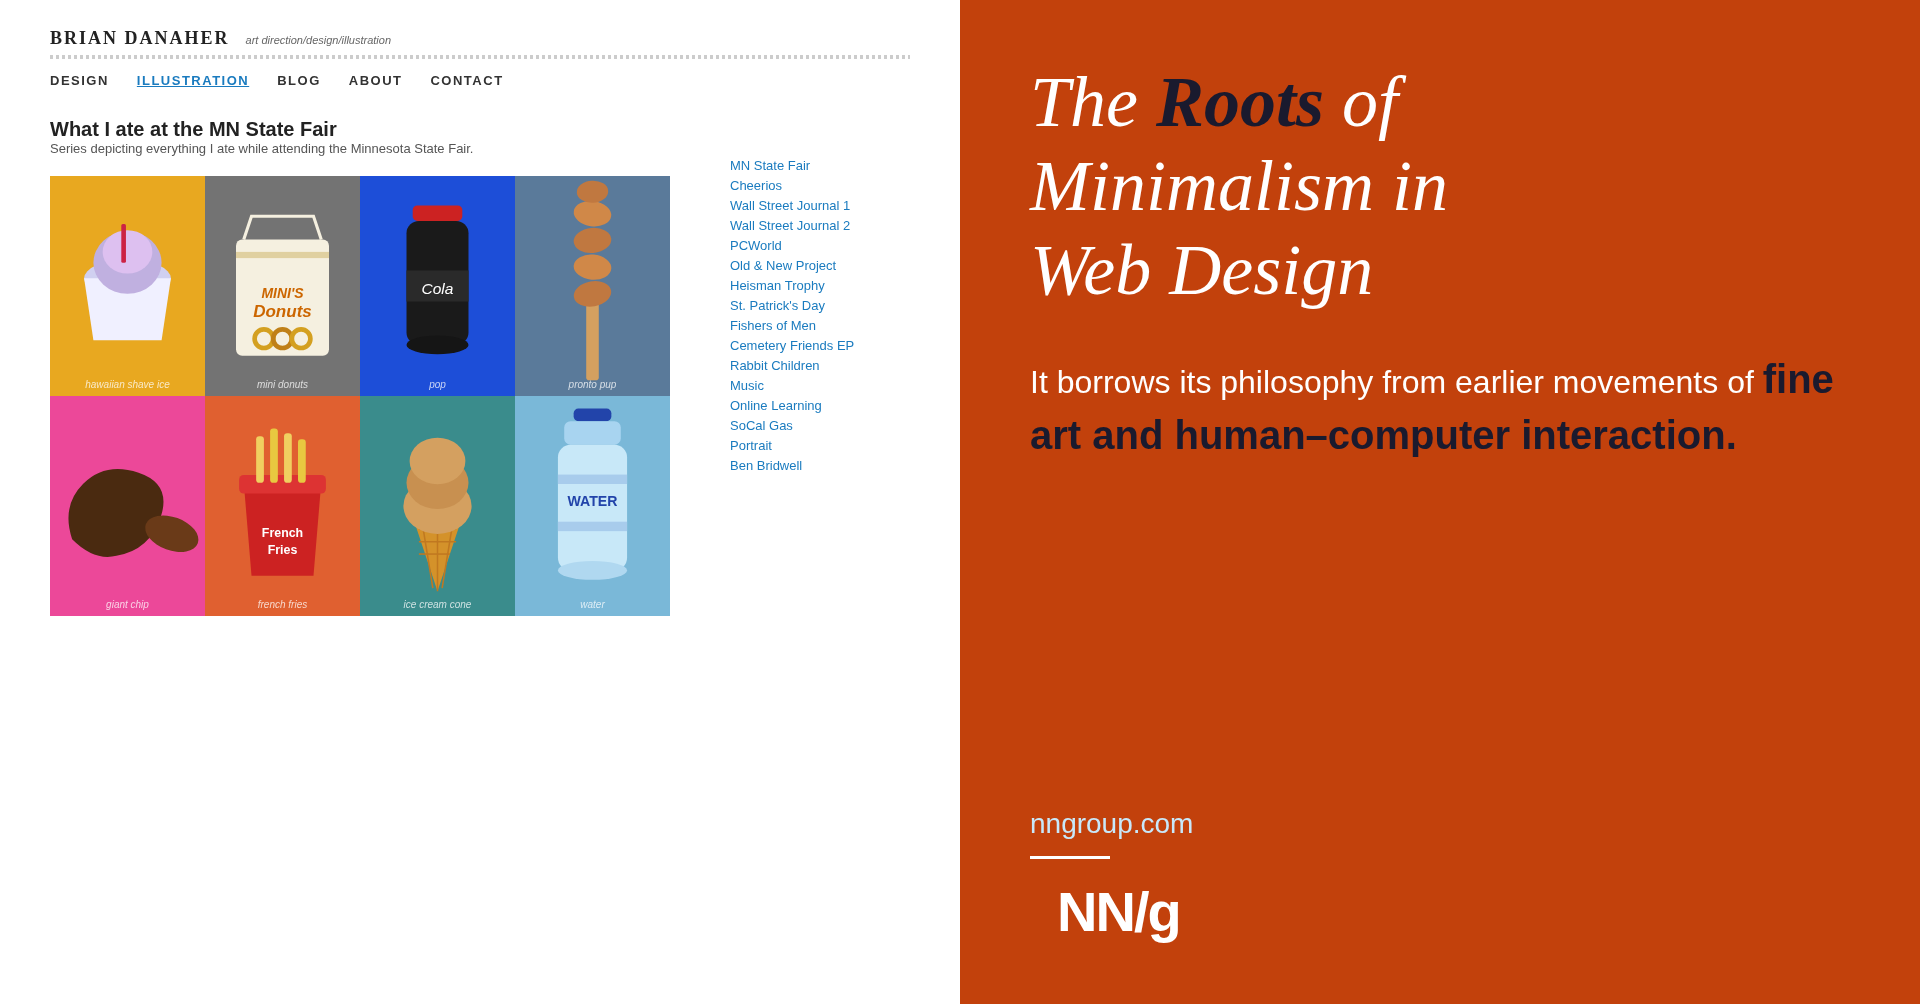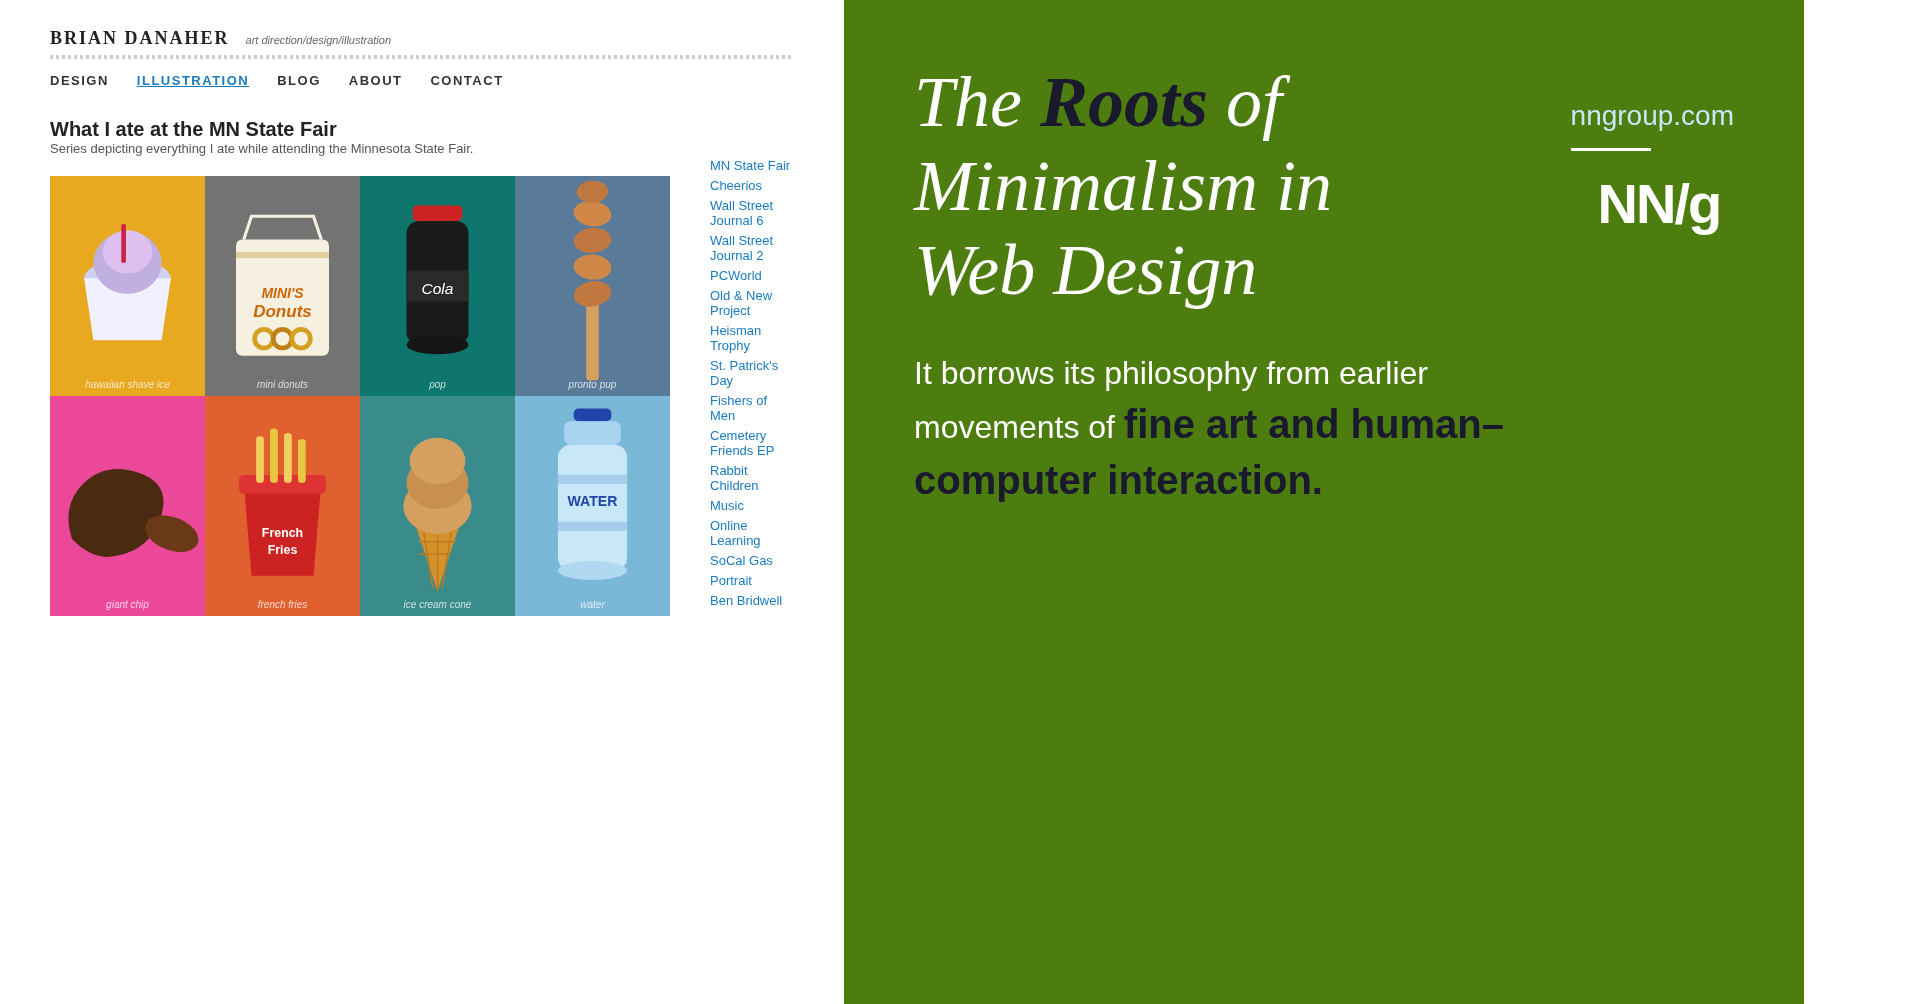--- a/index.html
+++ b/index.html
@@ -1,20 +1,20 @@
 <!DOCTYPE html>
 <html><head>
   <meta charset="utf-8">
   <style>
     * { margin: 0; padding: 0; box-sizing: border-box; }
     body { width: 1920px; height: 1004px; display: flex; font-family: Arial, sans-serif; overflow: hidden; }
 
     
     .left-panel {
-      width: 844px;
+      width: 960px;
       height: 1004px;
       background: #ffffff;
       padding: 0;
       position: relative;
       overflow: hidden;
     }
 
     .site-header {
       padding: 28px 50px 0 50px;
     }
@@ -118,21 +118,21 @@
       right: 0;
       text-align: center;
       font-size: 10px;
       color: rgba(255,255,255,0.75);
       font-style: italic;
     }
 
     
     .cell-yellow { background-color: #e8a820; }
     .cell-teal { background-color: #737373; }
-    .cell-orange { background-color: #0f766e; }
+    .cell-orange { background-color: #1d4ed8; }
     .cell-blue-gray { background-color: #5a7a9a; }
     .cell-light-teal { background-color: #ec4899; }
     .cell-orange2 { background-color: #e06030; }
     .cell-dark-teal { background-color: #3a8c8c; }
     .cell-light-blue { background-color: #7ab8d8; }
 
     
     .sidebar-nav {
       width: 180px;
       padding-top: 40px;
@@ -144,24 +144,24 @@
       color: #1a7bbf;
       text-decoration: none;
       margin-bottom: 5px;
       cursor: pointer;
     }
 
     
     .right-panel {
       width: 960px;
       height: 1004px;
-      background-color: #4d7c0f;
+      background-color: #c2410c;
       padding: 60px 70px;
       display: flex;
-      flex-direction: row;
+      flex-direction: column;
       justify-content: space-between;
     }
 
     .article-content {
       flex: 1;
     }
 
     .article-title {
       font-size: 72px;
       line-height: 1.15;
@@ -363,21 +363,21 @@
             <ellipse cx="40" cy="111" rx="22" ry="6" fill="#b0d8f0"></ellipse>
           </svg>
           <span class="caption">water</span>
         </div>
       </div>
     </div>
 
     <div class="sidebar-nav">
       <a class="sidebar-link">MN State Fair</a>
       <a class="sidebar-link">Cheerios</a>
-      <a class="sidebar-link">Wall Street Journal 6</a>
+      <a class="sidebar-link">Wall Street Journal 1</a>
       <a class="sidebar-link">Wall Street Journal 2</a>
       <a class="sidebar-link">PCWorld</a>
       <a class="sidebar-link">Old &amp; New Project</a>
       <a class="sidebar-link">Heisman Trophy</a>
       <a class="sidebar-link">St. Patrick's Day</a>
       <a class="sidebar-link">Fishers of Men</a>
       <a class="sidebar-link">Cemetery Friends EP</a>
       <a class="sidebar-link">Rabbit Children</a>
       <a class="sidebar-link">Music</a>
       <a class="sidebar-link">Online Learning</a>

